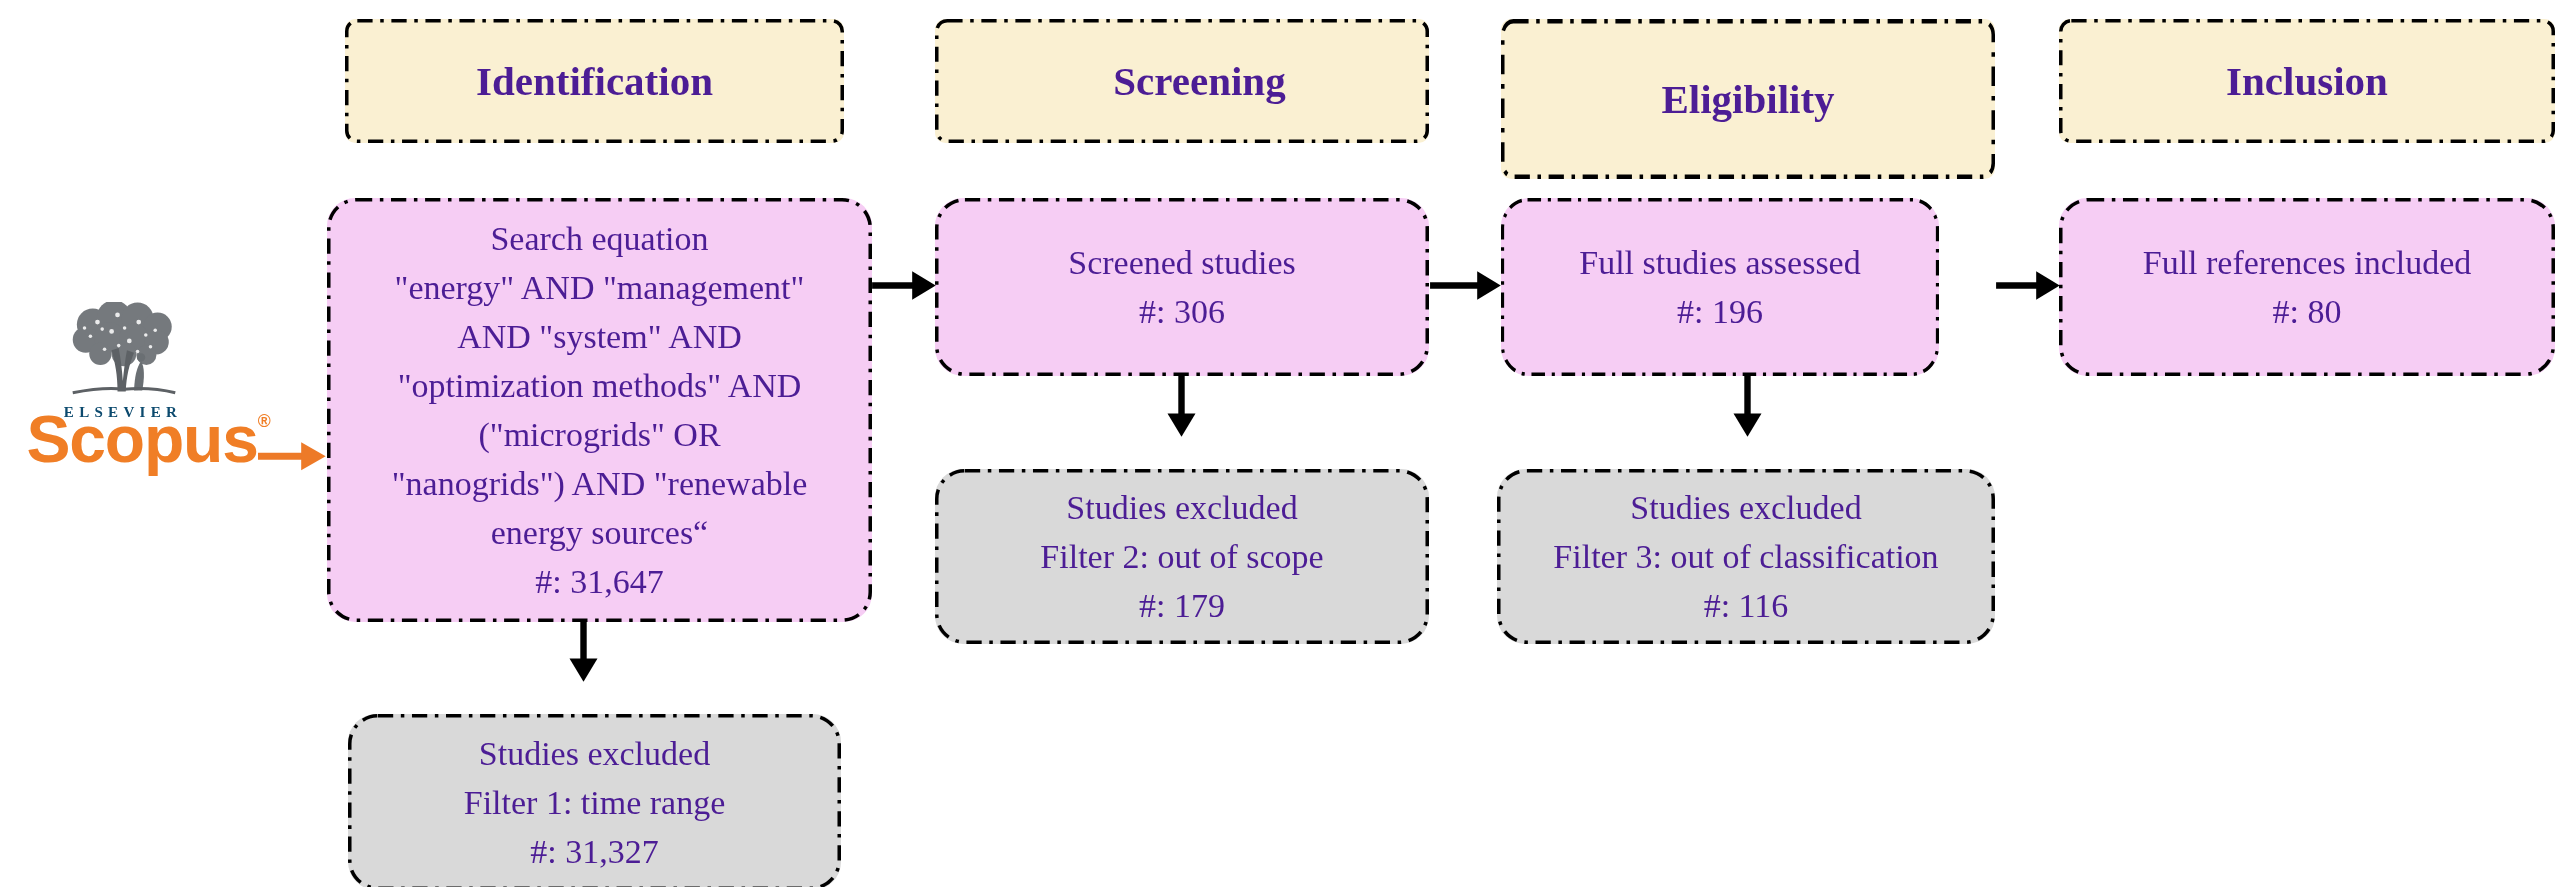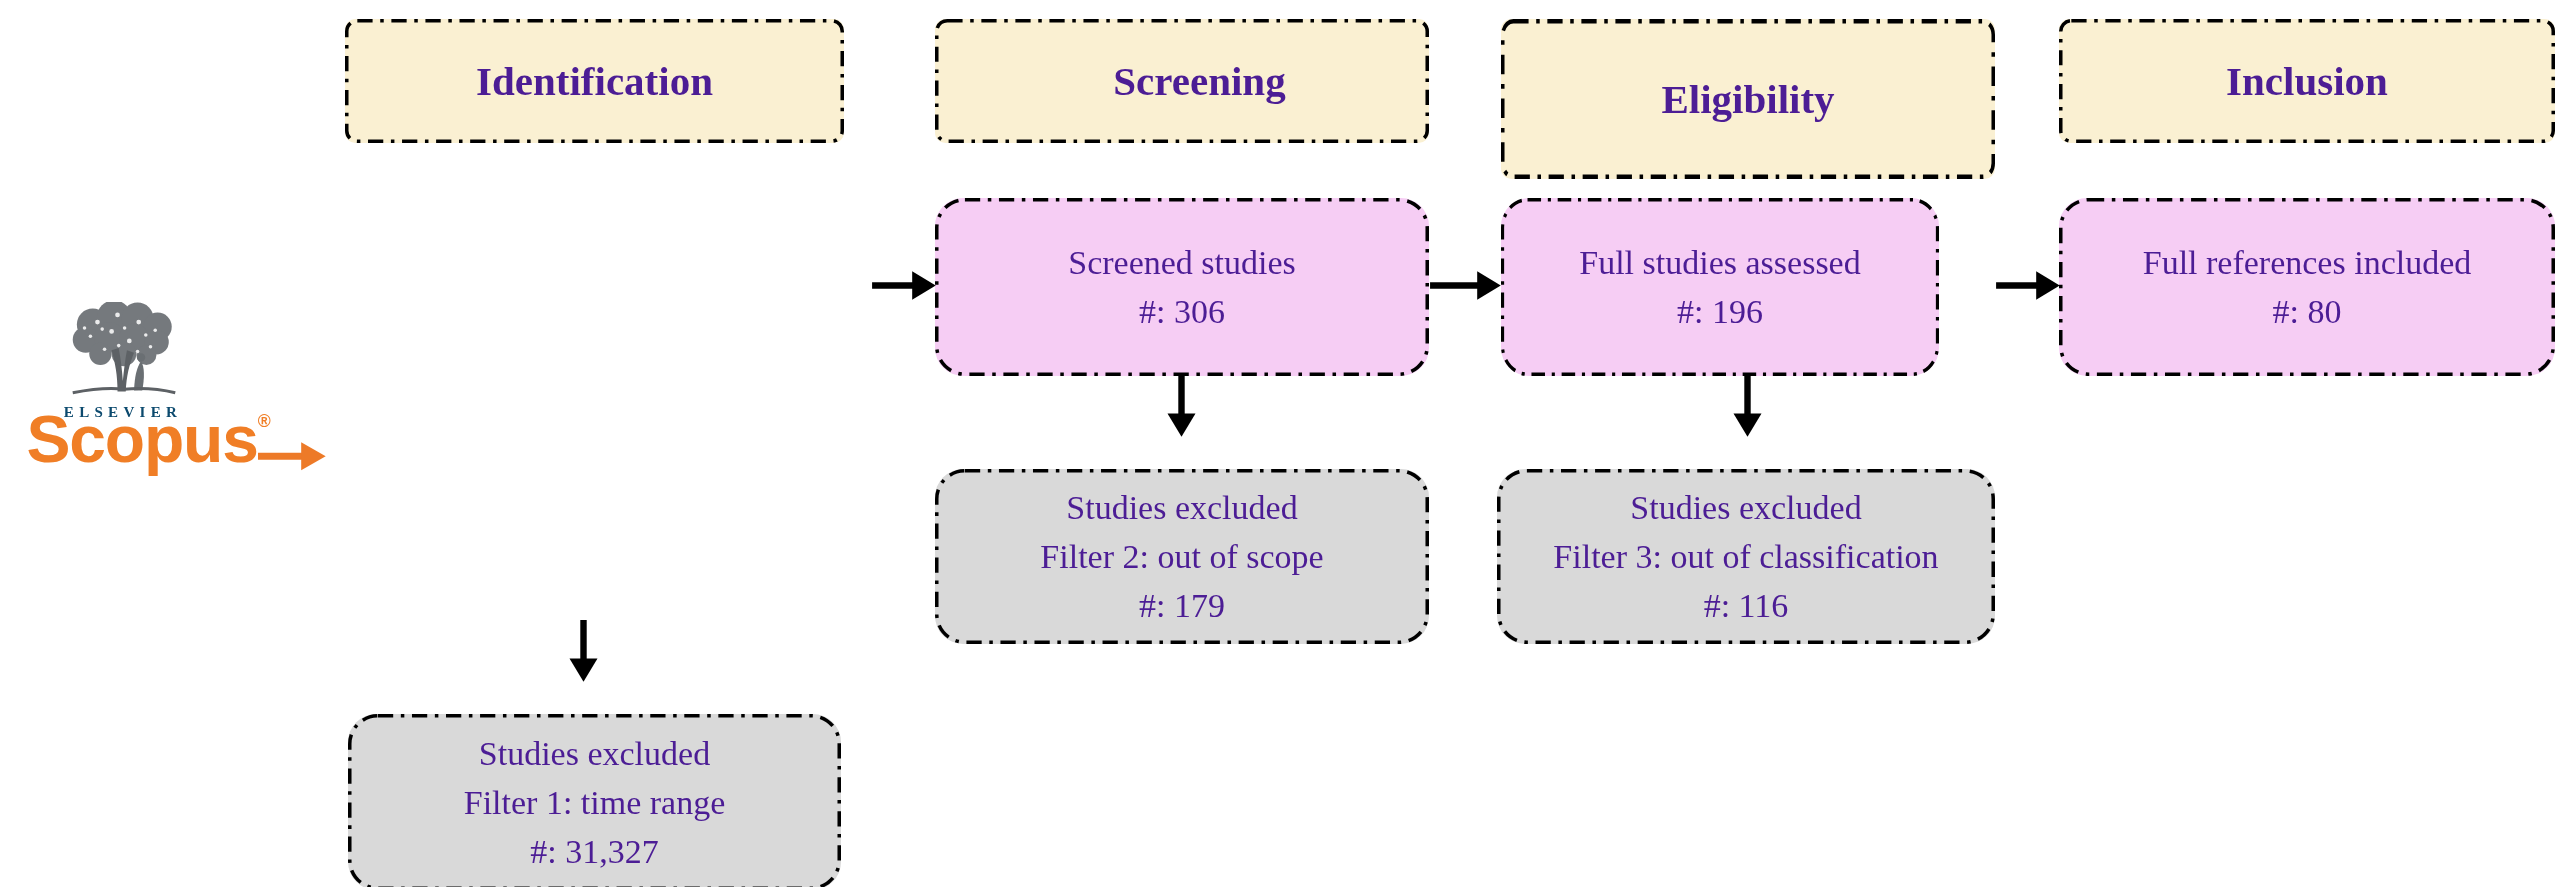--- a/index.html
+++ b/index.html
@@ -120,20 +120,33 @@
       </svg>
     <div class="box-text">Eligibility</div>
   </div>
   <div class="box header-box header-bg" style="left:2059px;top:19px;width:496px;height:124px;">
     <svg class="frame" viewBox="0 0 845 212" preserveAspectRatio="none">
         <rect x="3" y="3" width="839" height="206" rx="18" ry="18" fill="none" stroke="#000" stroke-width="6" stroke-dasharray="26 13 6 13"></rect>
       </svg>
     <div class="box-text">Inclusion</div>
   </div>
 
+  <div class="box study-bg" style="left:327px;top:198px;width:545px;height:424px;">
+    <svg class="frame" viewBox="0 0 928 722" preserveAspectRatio="none">
+        <rect x="3" y="3" width="922" height="716" rx="48" ry="48" fill="none" stroke="#000" stroke-width="6" stroke-dasharray="26 13 6 13"></rect>
+      </svg>
+    <div class="box-text">Search equation
+"energy" AND "management"
+AND "system" AND
+"optimization methods" AND
+("microgrids" OR
+"nanogrids") AND "renewable
+energy sources“
+#: 31,647</div>
+  </div>
   <div class="box study-bg" style="left:935px;top:198px;width:494px;height:178px;justify-content:center;">
     <svg class="frame" viewBox="0 0 842 303" preserveAspectRatio="none">
         <rect x="3" y="3" width="836" height="297" rx="48" ry="48" fill="none" stroke="#000" stroke-width="6" stroke-dasharray="26 13 6 13"></rect>
       </svg>
     <div class="box-text">Screened studies
 #: 306</div>
   </div>
   <div class="box study-bg" style="left:1501px;top:198px;width:438px;height:178px;">
     <svg class="frame" viewBox="0 0 842 303" preserveAspectRatio="none">
         <rect x="3" y="3" width="836" height="297" rx="48" ry="48" fill="none" stroke="#000" stroke-width="6" stroke-dasharray="26 13 6 13"></rect>

